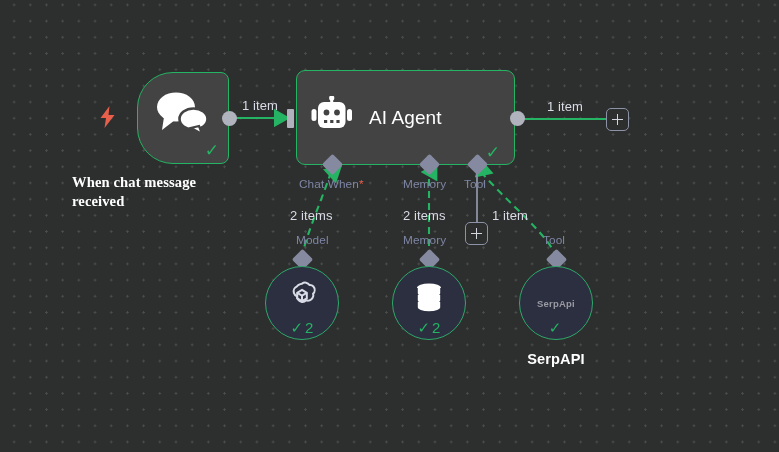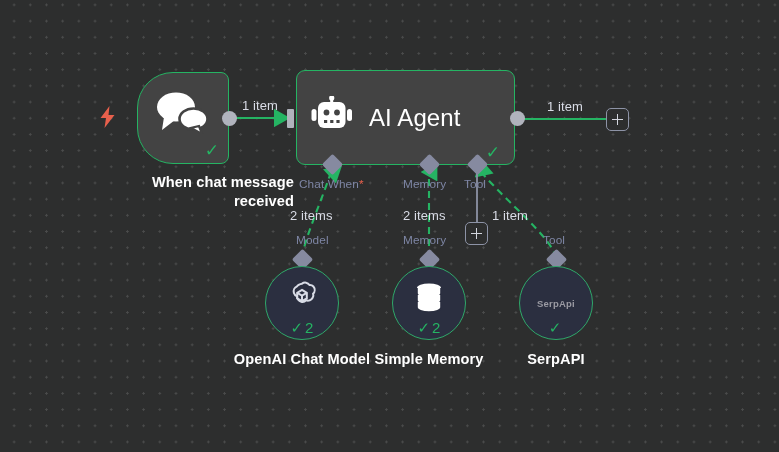--- a/index.html
+++ b/index.html
@@ -39,32 +39,33 @@
   .agent-node{
     position:absolute;left:296px;top:70px;width:219px;height:95px;
     background:#434343;
     border:1.6px solid #25b463;
     border-radius:9px;
     box-sizing:border-box;
   }
   .agent-icon{position:absolute;left:14px;top:50%;transform:translateY(-50%);}
   .agent-title{
     position:absolute;left:72px;top:50%;transform:translateY(-50%);
-    color:#ffffff;font-size:24px;letter-spacing:.1px;white-space:nowrap;
+    color:#ffffff;font-size:19px;letter-spacing:.1px;white-space:nowrap;
   }
   .agent-check{
     position:absolute;right:14px;bottom:3px;
     color:#25b463;font-size:17px;line-height:1;
   }
 
   
   .caption{
     position:absolute;color:#ffffff;font-size:14.6px;font-weight:bold;
-    text-align:right;line-height:19px;white-space:pre-line;
+    text-align:left;line-height:19px;white-space:pre-line;
     letter-spacing:.1px;
+    font-family:Liberation Serif, serif;
   }
   .sub-caption{
     position:absolute;color:#ffffff;font-size:14.6px;font-weight:bold;
     text-align:center;white-space:nowrap;letter-spacing:.1px;
   }
 
   
   .subnode{
     position:absolute;width:74px;height:74px;border-radius:50%;
     background:#2b2f40;border:1.7px solid #2fa86a;box-sizing:border-box;
@@ -224,37 +225,35 @@
         <path d="M12 3.1c1.6-1.2 3.9-.8 5 .9.9-.1 1.9.2 2.6 1 1.2 1.4 1.1 3.5-.2 4.8.3.9.2 1.9-.3 2.7-.8 1.6-2.8 2.3-4.4 1.7-.8.9-2 1.3-3.2 1-1.7-.4-2.9-2-2.8-3.7-1-.4-1.8-1.2-2.1-2.2-.5-1.8.4-3.7 2.1-4.4C8.9 4.4 10.3 3.2 12 3.1z"></path>
         <path d="M12 7.3 15.2 9.2v3.7L12 14.8 8.8 12.9V9.2z"></path>
         <path d="M8.8 9.2 12 11.1l3.2-1.9M12 11.1v3.7"></path>
       </svg>
     </span>
     <span class="sub-status">
       <span>✓</span>
         <span class="cnt">2</span>
     </span>
   </div>
-  <div class="sub-caption" style="left:222px;top:351px;width:160px;">OpenAI Chat Model</div>
 
   <div class="subnode" style="left:392px;top:266px;">
     <span class="subnode-inner">
       <svg width="34" height="34" viewBox="0 0 34 34">
         <ellipse cx="17" cy="8" rx="12" ry="4.6" fill="#ffffff"></ellipse>
         <path d="M5 8 v5.5 a12 4.6 0 0 0 24 0 V8" fill="#ffffff" stroke="#2b2f40" stroke-width="1.6"></path>
         <path d="M5 15 v5.5 a12 4.6 0 0 0 24 0 V15" fill="#ffffff" stroke="#2b2f40" stroke-width="1.6"></path>
         <path d="M5 22 v5.5 a12 4.6 0 0 0 24 0 V22" fill="#ffffff" stroke="#2b2f40" stroke-width="1.6"></path>
       </svg>
     </span>
     <span class="sub-status">
       <span>✓</span>
         <span class="cnt">2</span>
     </span>
   </div>
-  <div class="sub-caption" style="left:349px;top:351px;width:160px;">Simple Memory</div>
 
   <div class="subnode" style="left:519px;top:266px;">
     <span class="serp-text">SerpApi</span>
     <span class="sub-status">
       <span>✓</span>
         <span class="cnt"></span>
     </span>
   </div>
   <div class="sub-caption" style="left:476px;top:351px;width:160px;">SerpAPI</div>
 

